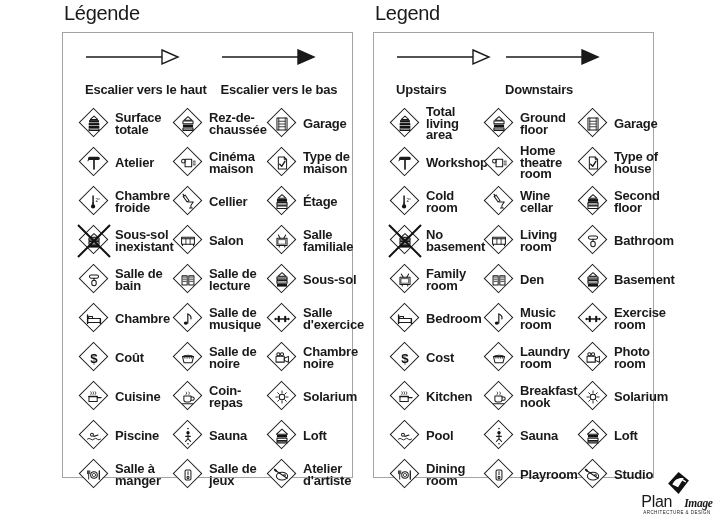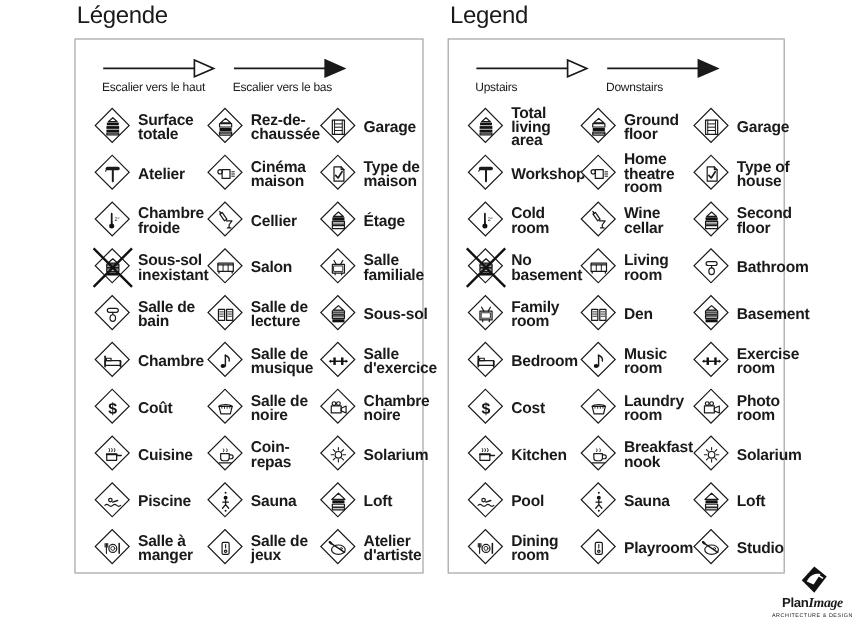--- a/index.html
+++ b/index.html
@@ -15,36 +15,36 @@
   .panel-title{
     font-size:20px;font-weight:normal;letter-spacing:-0.3px;
     margin:0 0 7px 2px;line-height:23px;
   }
   .legend-box{
     border:1.5px solid #a3a3a3;height:446px;box-sizing:border-box;
     background:#fff;
   }
   .arrows{display:flex;gap:14px;padding:15px 0 3px 22px;}
   .arrow-block{display:flex;flex-direction:column;}
-  .arrow-label{font-size:10px;font-weight:normal;white-space:nowrap;margin-top:2px;letter-spacing:-0.2px;}
+  .arrow-label{font-size:13px;font-weight:bold;white-space:nowrap;margin-top:16px;letter-spacing:-0.2px;}
   .grid{display:grid;grid-template-columns:repeat(3,1fr);padding:4px 2px 0 14px;}
   .cell{display:flex;align-items:center;height:39px;gap:4px;}
   .dwrap{position:relative;width:34px;height:34px;flex:0 0 34px;}
   .diamond{
     position:absolute;left:5.5px;top:5.5px;width:21px;height:21px;
     border:1.3px solid #1a1a1a;transform:rotate(45deg);box-sizing:border-box;background:#fff;
   }
   .glyph{position:absolute;left:6px;top:6px;width:22px;height:22px;}
   .cross{position:absolute;left:-3px;top:-3px;width:40px;height:40px;}
   .label{font-size:13px;font-weight:bold;line-height:11.5px;letter-spacing:-0.2px;width:56px;}
   .logo{position:absolute;right:4px;bottom:8px;width:78px;text-align:center;}
   .logo-mark{display:block;margin:0 auto;}
   .logo-text{line-height:12px;white-space:nowrap;}
-  .logo-text .lp{font-weight:bold;font-size:11px;letter-spacing:-0.3px;}
-  .logo-text .li{font-family:"Liberation Serif", serif;font-style:italic;font-weight:bold;font-size:11.5px;letter-spacing:-0.3px;}
+  .logo-text .lp{font-weight:normal;font-size:16px;letter-spacing:-0.3px;}
+  .logo-text .li{font-family:"Liberation Serif", serif;font-style:italic;font-weight:bold;font-size:11.5px;letter-spacing:-0.3px;padding-left:12px;}
   .logo-tag{font-size:4.5px;letter-spacing:0.45px;margin-top:1px;color:#1a1a1a;}
 </style>
 </head>
 <body>
 
 <div class="panel" id="panel-fr">
   <h1 class="panel-title">Légende</h1>
   <div class="legend-box">
     <div class="arrows">
       <div class="arrow-block">

